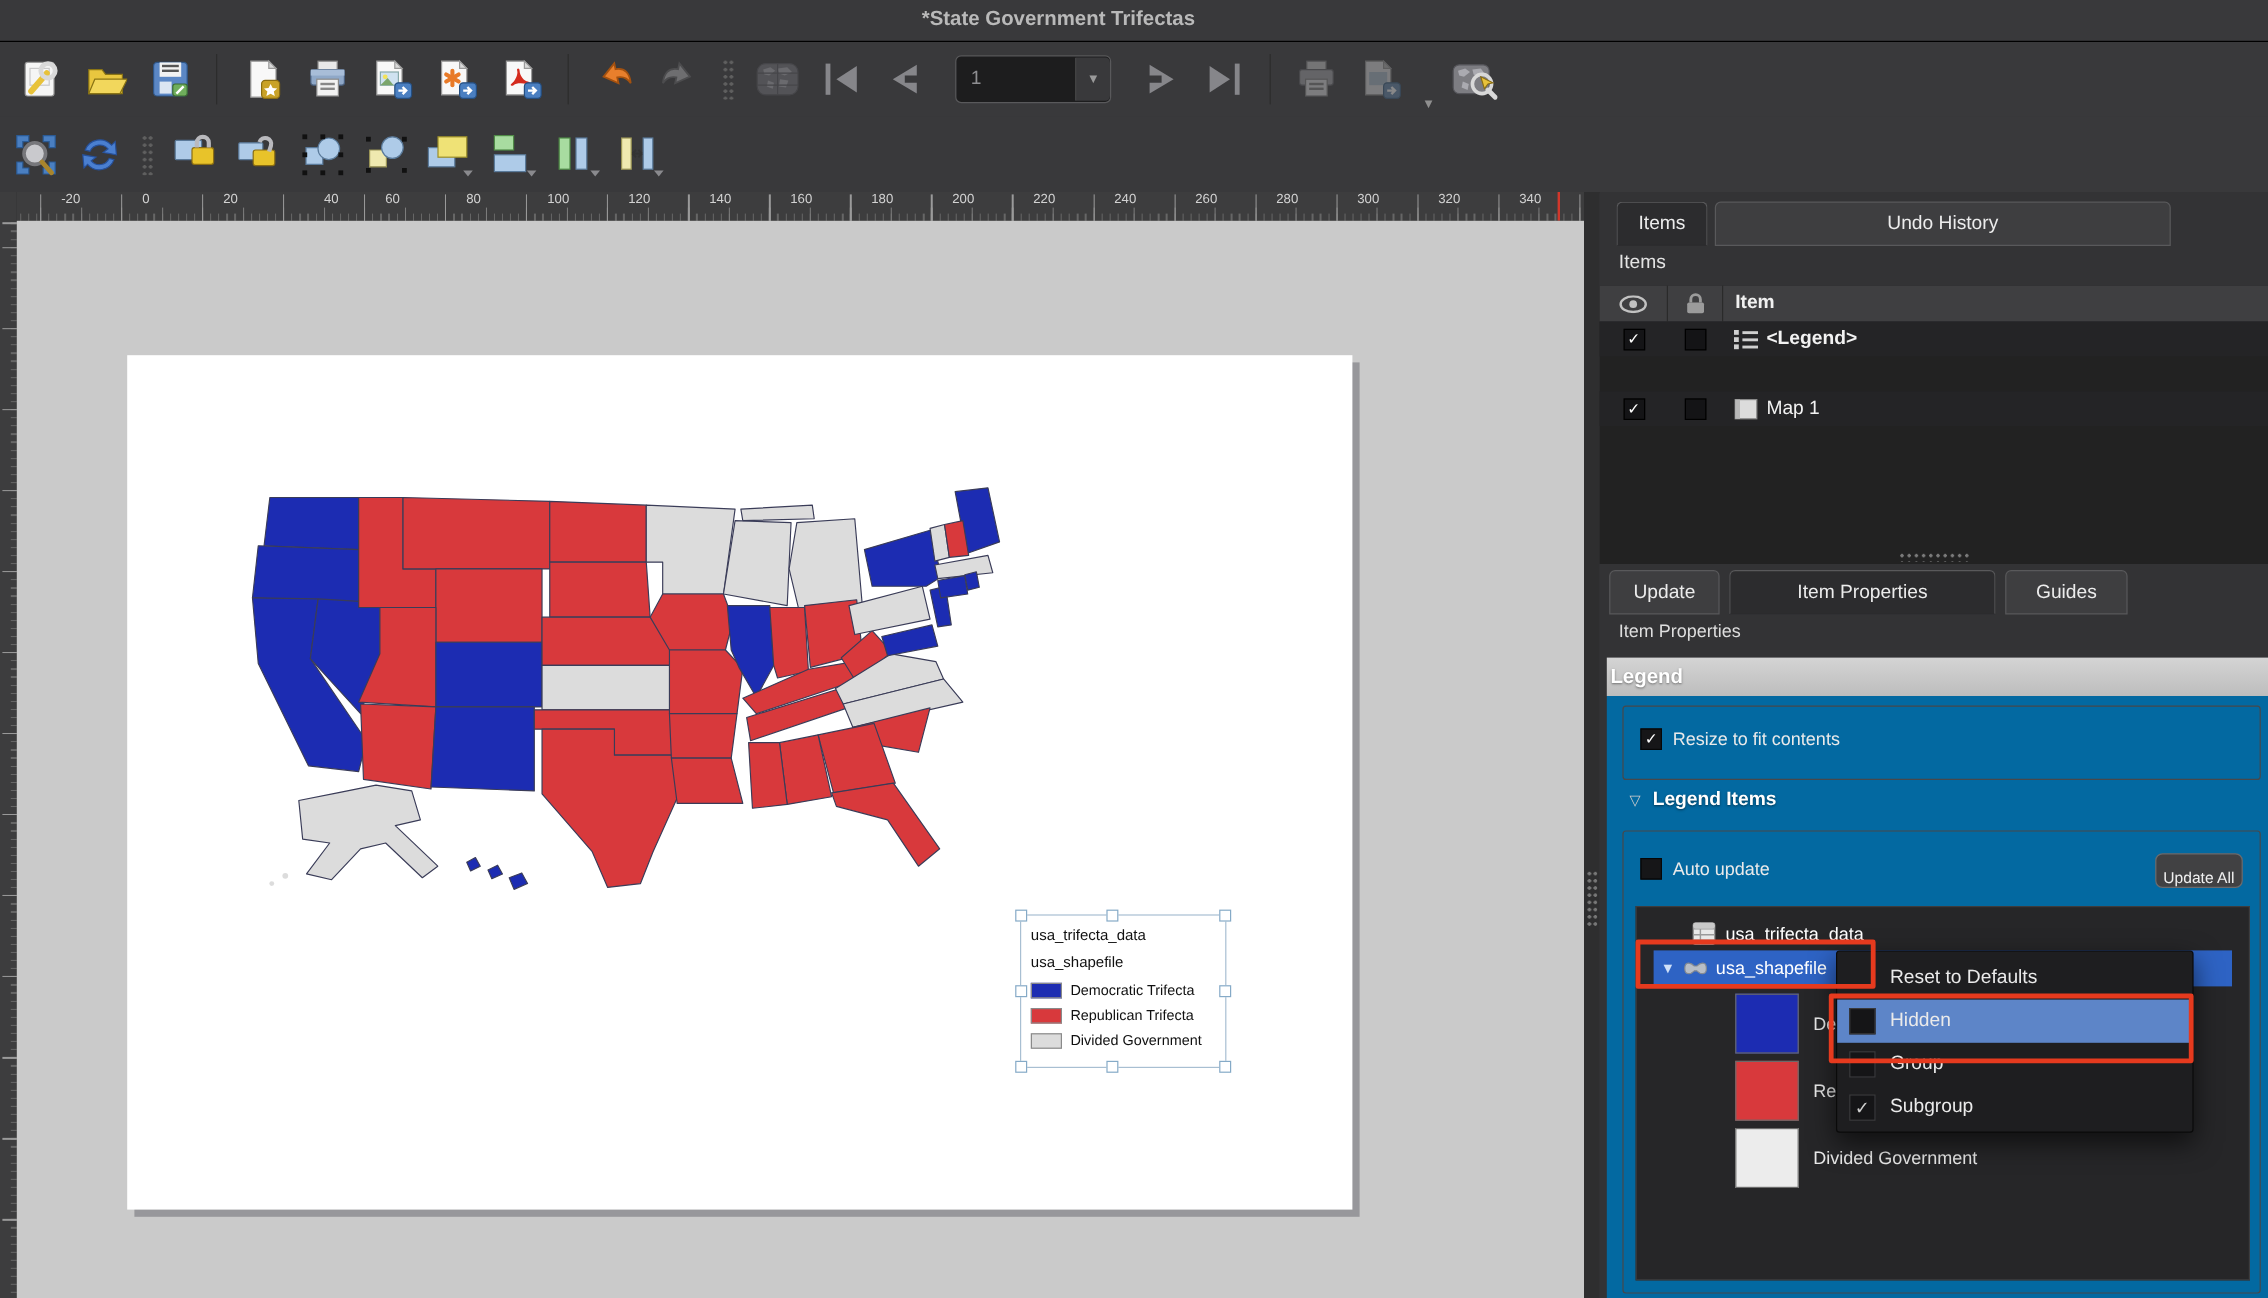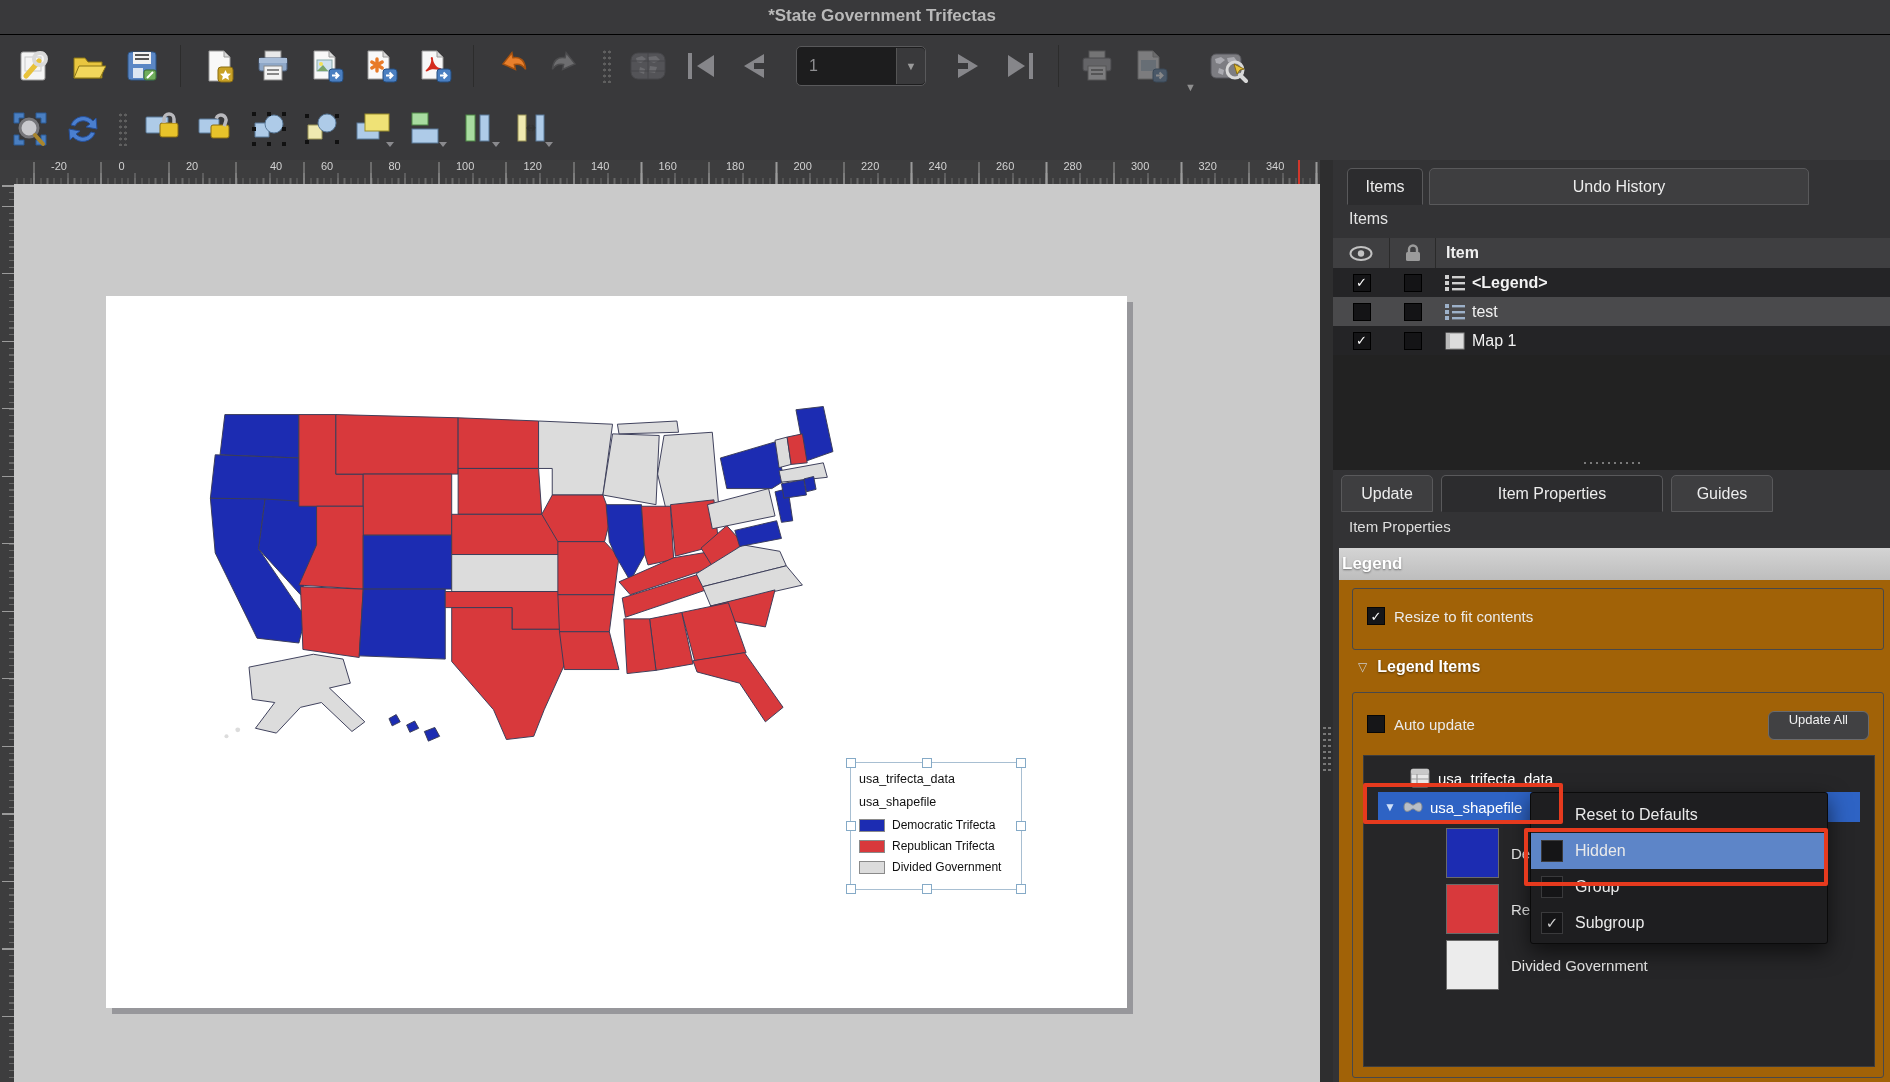--- a/index.html
+++ b/index.html
@@ -100,37 +100,37 @@
       background-image:radial-gradient(circle,#7a7a7a 1.2px,transparent 1.4px);background-size:6px 6px;}
 
   #tab-layout{left:8px;top:315px;width:92px;}
   #tab-itemprops{left:108px;top:315px;width:222px;}
   #tab-guides{left:338px;top:315px;width:102px;}
   #itemprops-label{left:16px;top:358px;font-size:15px;color:#dedede;}
 
   #legend-bar{left:6px;top:388px;width:551px;height:32px;background:linear-gradient(#d4d4d4,#bdbdbd);
       display:flex;align-items:center;padding-left:3px;box-sizing:border-box;
       color:#fff;font-weight:bold;font-size:17px;text-shadow:0 1px 2px rgba(0,0,0,.45);}
-  #props-scroll{left:6px;top:420px;width:551px;height:502px;background:#a16207;}
+  #props-scroll{left:6px;top:420px;width:551px;height:502px;background:#0369a1;}
 
   .groupbox{position:absolute;border:1px solid #48484a;border-radius:3px;}
   #gb1{left:13px;top:8px;width:530px;height:60px;}
   .cb{width:18px;height:18px;background:#161618;border:1px solid #060606;box-sizing:border-box;
       display:inline-flex;align-items:center;justify-content:center;color:#fff;font-size:13px;font-weight:bold;flex:0 0 auto;}
   .cb.checked::after{content:"\2713";}
   .cbrow{position:absolute;display:flex;align-items:center;gap:9px;}
   .cbrow span{color:#eaeaea;font-size:15px;white-space:nowrap;}
 
   #legend-items-hdr{left:19px;top:78px;display:flex;align-items:center;gap:10px;}
   #legend-items-hdr .tri{color:#cccccc;font-size:12px;}
   #legend-items-hdr .txt{color:#fff;font-weight:bold;font-size:16px;text-shadow:0 1px 2px rgba(0,0,0,.5);}
 
   #gb2{left:13px;top:112px;width:530px;height:384px;}
-  #update-all{position:absolute;right:14px;top:18px;height:27px;padding:0 20px;background:#414143;border:1px solid #6b6b6d;
-      border-radius:6px;color:#f0f0f0;font-size:13px;display:flex;align-items:flex-start;}
+  #update-all{position:absolute;right:14px;top:18px;height:27px;padding:0 6px;background:#414143;border:1px solid #6b6b6d;
+      border-radius:6px;color:#f0f0f0;font-size:13px;display:flex;align-items:flex-end;}
   #tree{position:absolute;left:10px;top:62px;width:510px;height:310px;background:#262628;border:1px solid #3c3c3e;}
   .trow{position:absolute;display:flex;align-items:center;}
   #trow1{left:46px;top:8px;height:28px;gap:8px;}
   #trow2{left:14px;top:36px;width:482px;height:30px;background:#2e63c4;gap:6px;padding-left:6px;box-sizing:border-box;}
   .trow .tlabel{color:#fff;font-size:15px;white-space:nowrap;}
   .exp{color:#cfe0f8;font-size:12px;}
   .symrow{position:absolute;left:82px;display:flex;align-items:center;gap:12px;}
   .symswatch{width:53px;height:50px;border:1px solid #6a6a6a;box-sizing:border-box;flex:0 0 auto;}
   .symrow span{color:#e9e9e9;font-size:15px;white-space:nowrap;}
 
@@ -586,41 +586,20 @@
               <rect x="7" y="2" width="13" height="2.4"></rect>
               <rect x="0" y="7" width="4" height="4"></rect>
               <rect x="7" y="8" width="13" height="2.4"></rect>
               <rect x="0" y="13" width="4" height="4"></rect>
               <rect x="7" y="14" width="13" height="2.4"></rect>
             </g>
           </svg>
       </div>
       <div class="rowlabel b">&lt;Legend&gt;</div>
     </div>
-    <div class="irow selected" style="top:59px">
-      <div class="icell">
-          <div class="cellbox"></div>
-        </div>
-      <div class="icell l">
-          <div class="cellbox"></div>
-        </div>
-      <div class="rowicon">
-        <svg width="20" height="18">
-            <g fill="#9db1c9">
-              <rect x="0" y="1" width="4" height="4"></rect>
-              <rect x="7" y="2" width="13" height="2.4"></rect>
-              <rect x="0" y="7" width="4" height="4"></rect>
-              <rect x="7" y="8" width="13" height="2.4"></rect>
-              <rect x="0" y="13" width="4" height="4"></rect>
-              <rect x="7" y="14" width="13" height="2.4"></rect>
-            </g>
-          </svg>
-      </div>
-      <div class="rowlabel">test</div>
-    </div>
     <div class="irow" style="top:88px">
       <div class="icell">
           <div class="cellbox checked"></div>
         </div>
       <div class="icell l">
           <div class="cellbox"></div>
         </div>
       <div class="rowicon">
         <svg width="20" height="18">
             <rect x="1" y="1" width="18" height="16" fill="#dcdcdc" stroke="#8a8a8a"></rect>

